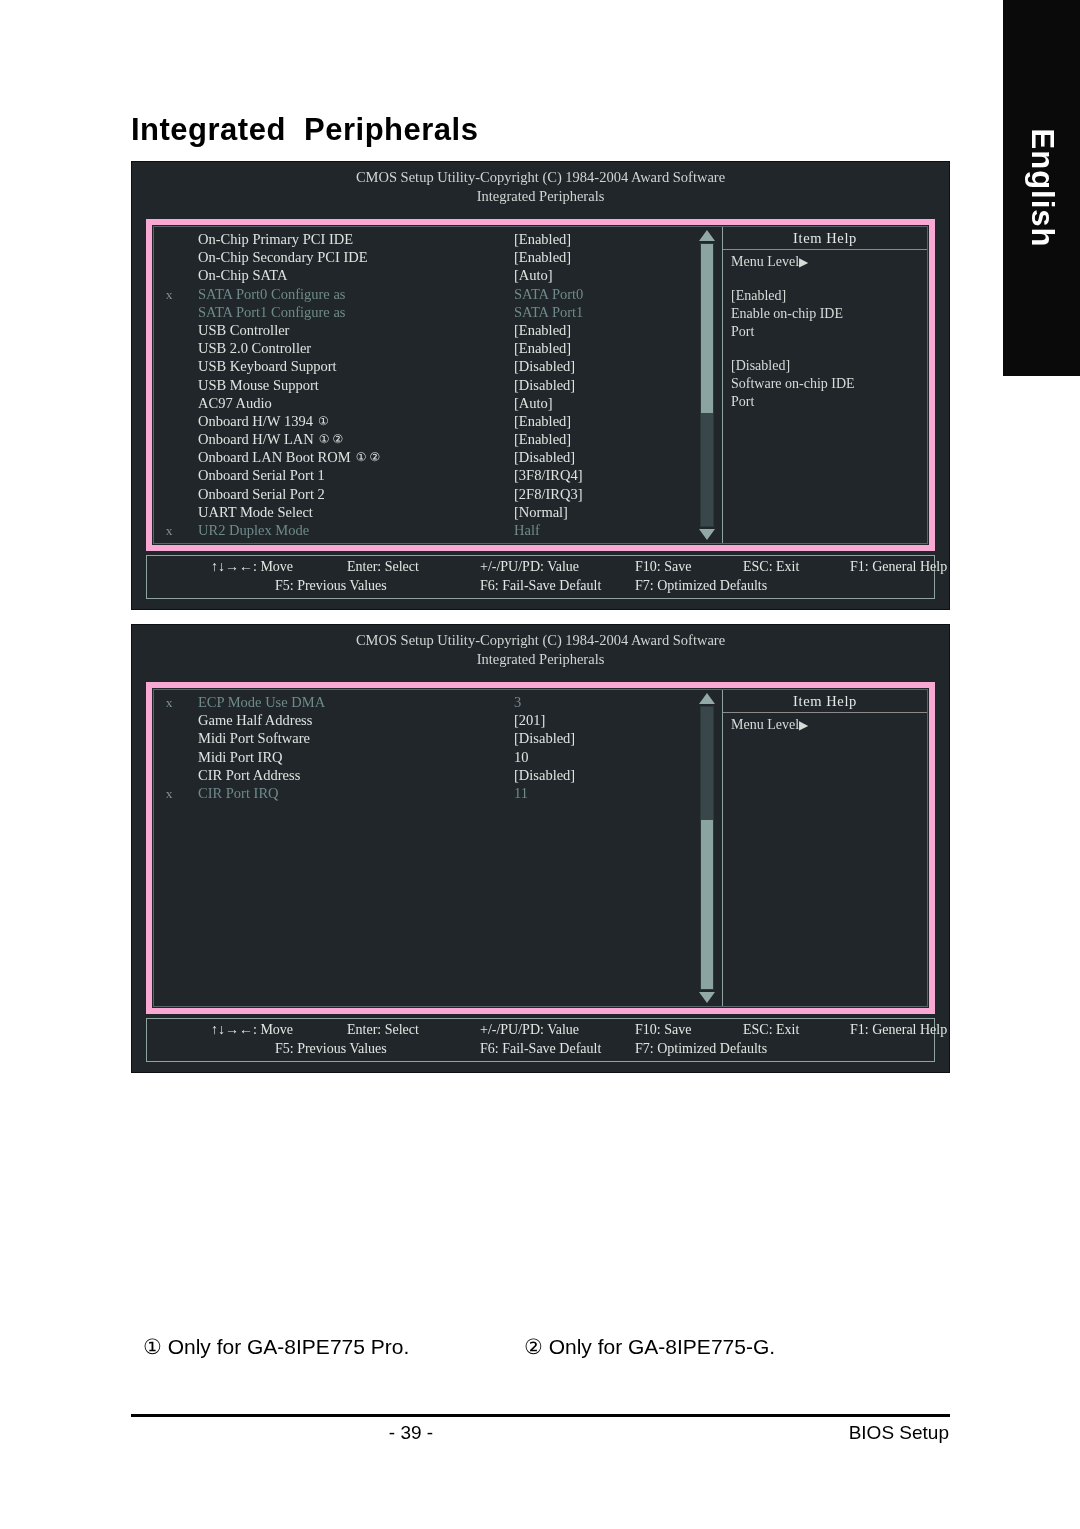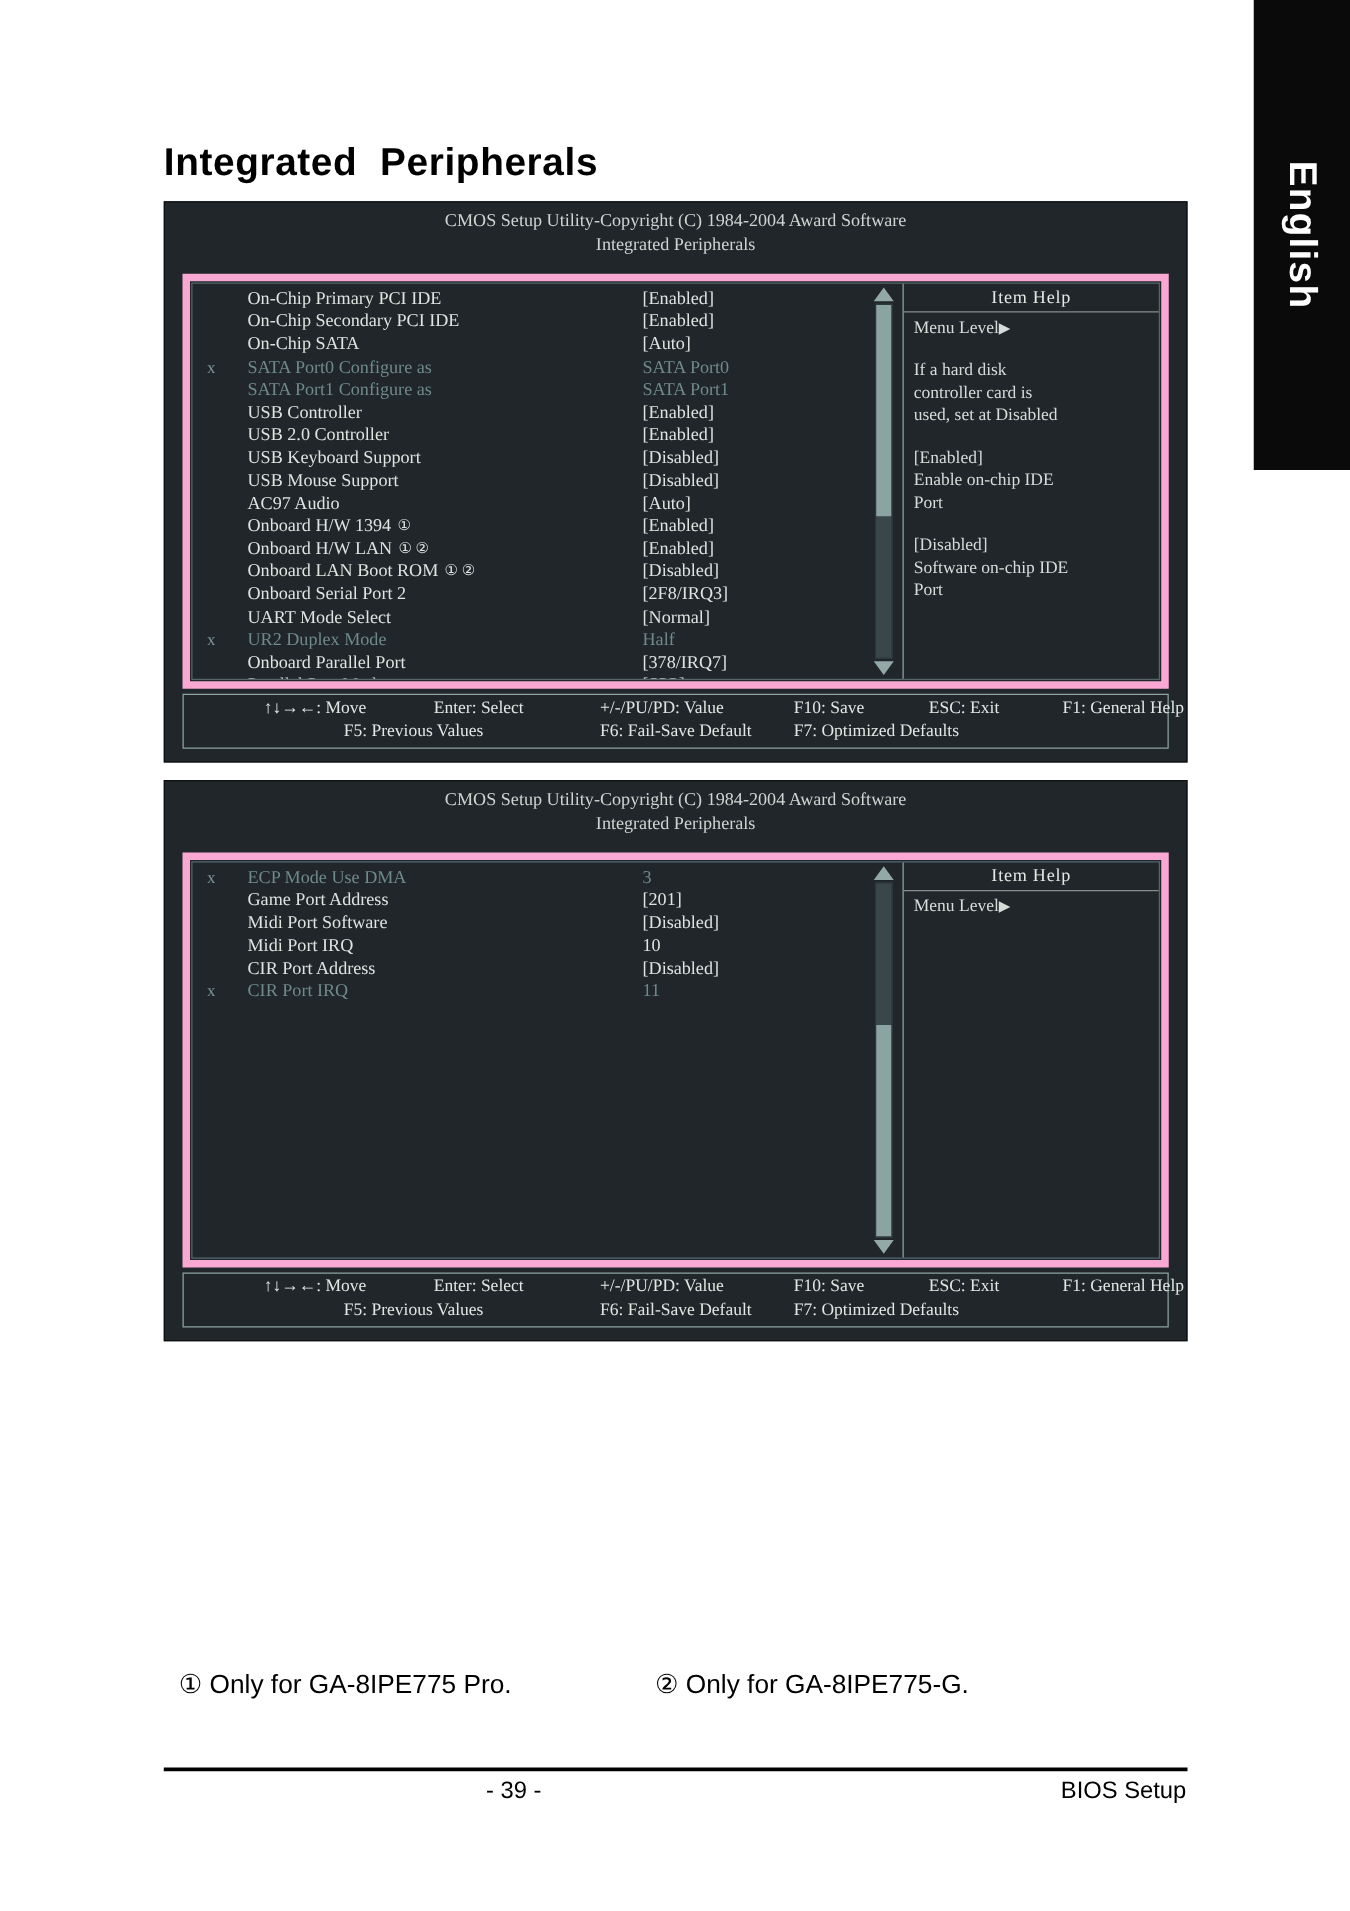--- a/index.html
+++ b/index.html
@@ -329,20 +329,25 @@
             <div class="row-label">Onboard H/W LAN<span class="circ"> ① ②</span></div>
             <div class="row-value">[Enabled]</div>
           </div>
           <div class="setting-row">
             <div class="row-x"></div>
             <div class="row-label">Onboard LAN Boot ROM<span class="circ"> ① ②</span></div>
             <div class="row-value">[Disabled]</div>
           </div>
           <div class="setting-row">
             <div class="row-x"></div>
+            <div class="row-label">Onboard Serial Port 1</div>
+            <div class="row-value">[3F8/IRQ4]</div>
+          </div>
+          <div class="setting-row">
+            <div class="row-x"></div>
             <div class="row-label">Onboard Serial Port 2</div>
             <div class="row-value">[2F8/IRQ3]</div>
           </div>
           <div class="setting-row">
             <div class="row-x"></div>
             <div class="row-label">UART Mode Select</div>
             <div class="row-value">[Normal]</div>
           </div>
           <div class="setting-row dim">
             <div class="row-x">x</div>
@@ -366,25 +371,20 @@
         <div class="sb-track">
           <div class="sb-thumb" style="top: 0%; height: 60%;"></div>
         </div>
         <div class="sb-arrow down"></div>
       </div>
 
       <div class="help-pane">
         <div class="help-title">Item Help</div>
         <div class="help-body">
           <div class="help-menu-level"><span>Menu Level</span><span class="help-arrow">▶</span></div>
-          <div class="help-para">
-            <div>If a hard disk</div>
-            <div>controller card is</div>
-            <div>used, set at Disabled</div>
-          </div>
           <div class="help-para">
             <div>[Enabled]</div>
             <div>Enable on-chip IDE</div>
             <div>Port</div>
           </div>
           <div class="help-para">
             <div>[Disabled]</div>
             <div>Software on-chip IDE</div>
             <div>Port</div>
           </div>
@@ -421,21 +421,21 @@
     <div class="bios-body-inner">
 
       <div class="settings-pane" id="settings-pane-2">
           <div class="setting-row dim">
             <div class="row-x">x</div>
             <div class="row-label">ECP Mode Use DMA</div>
             <div class="row-value">3</div>
           </div>
           <div class="setting-row">
             <div class="row-x"></div>
-            <div class="row-label">Game Port Address</div>
+            <div class="row-label">Game Half Address</div>
             <div class="row-value">[201]</div>
           </div>
           <div class="setting-row">
             <div class="row-x"></div>
             <div class="row-label">Midi Port Software</div>
             <div class="row-value">[Disabled]</div>
           </div>
           <div class="setting-row">
             <div class="row-x"></div>
             <div class="row-label">Midi Port IRQ</div>

